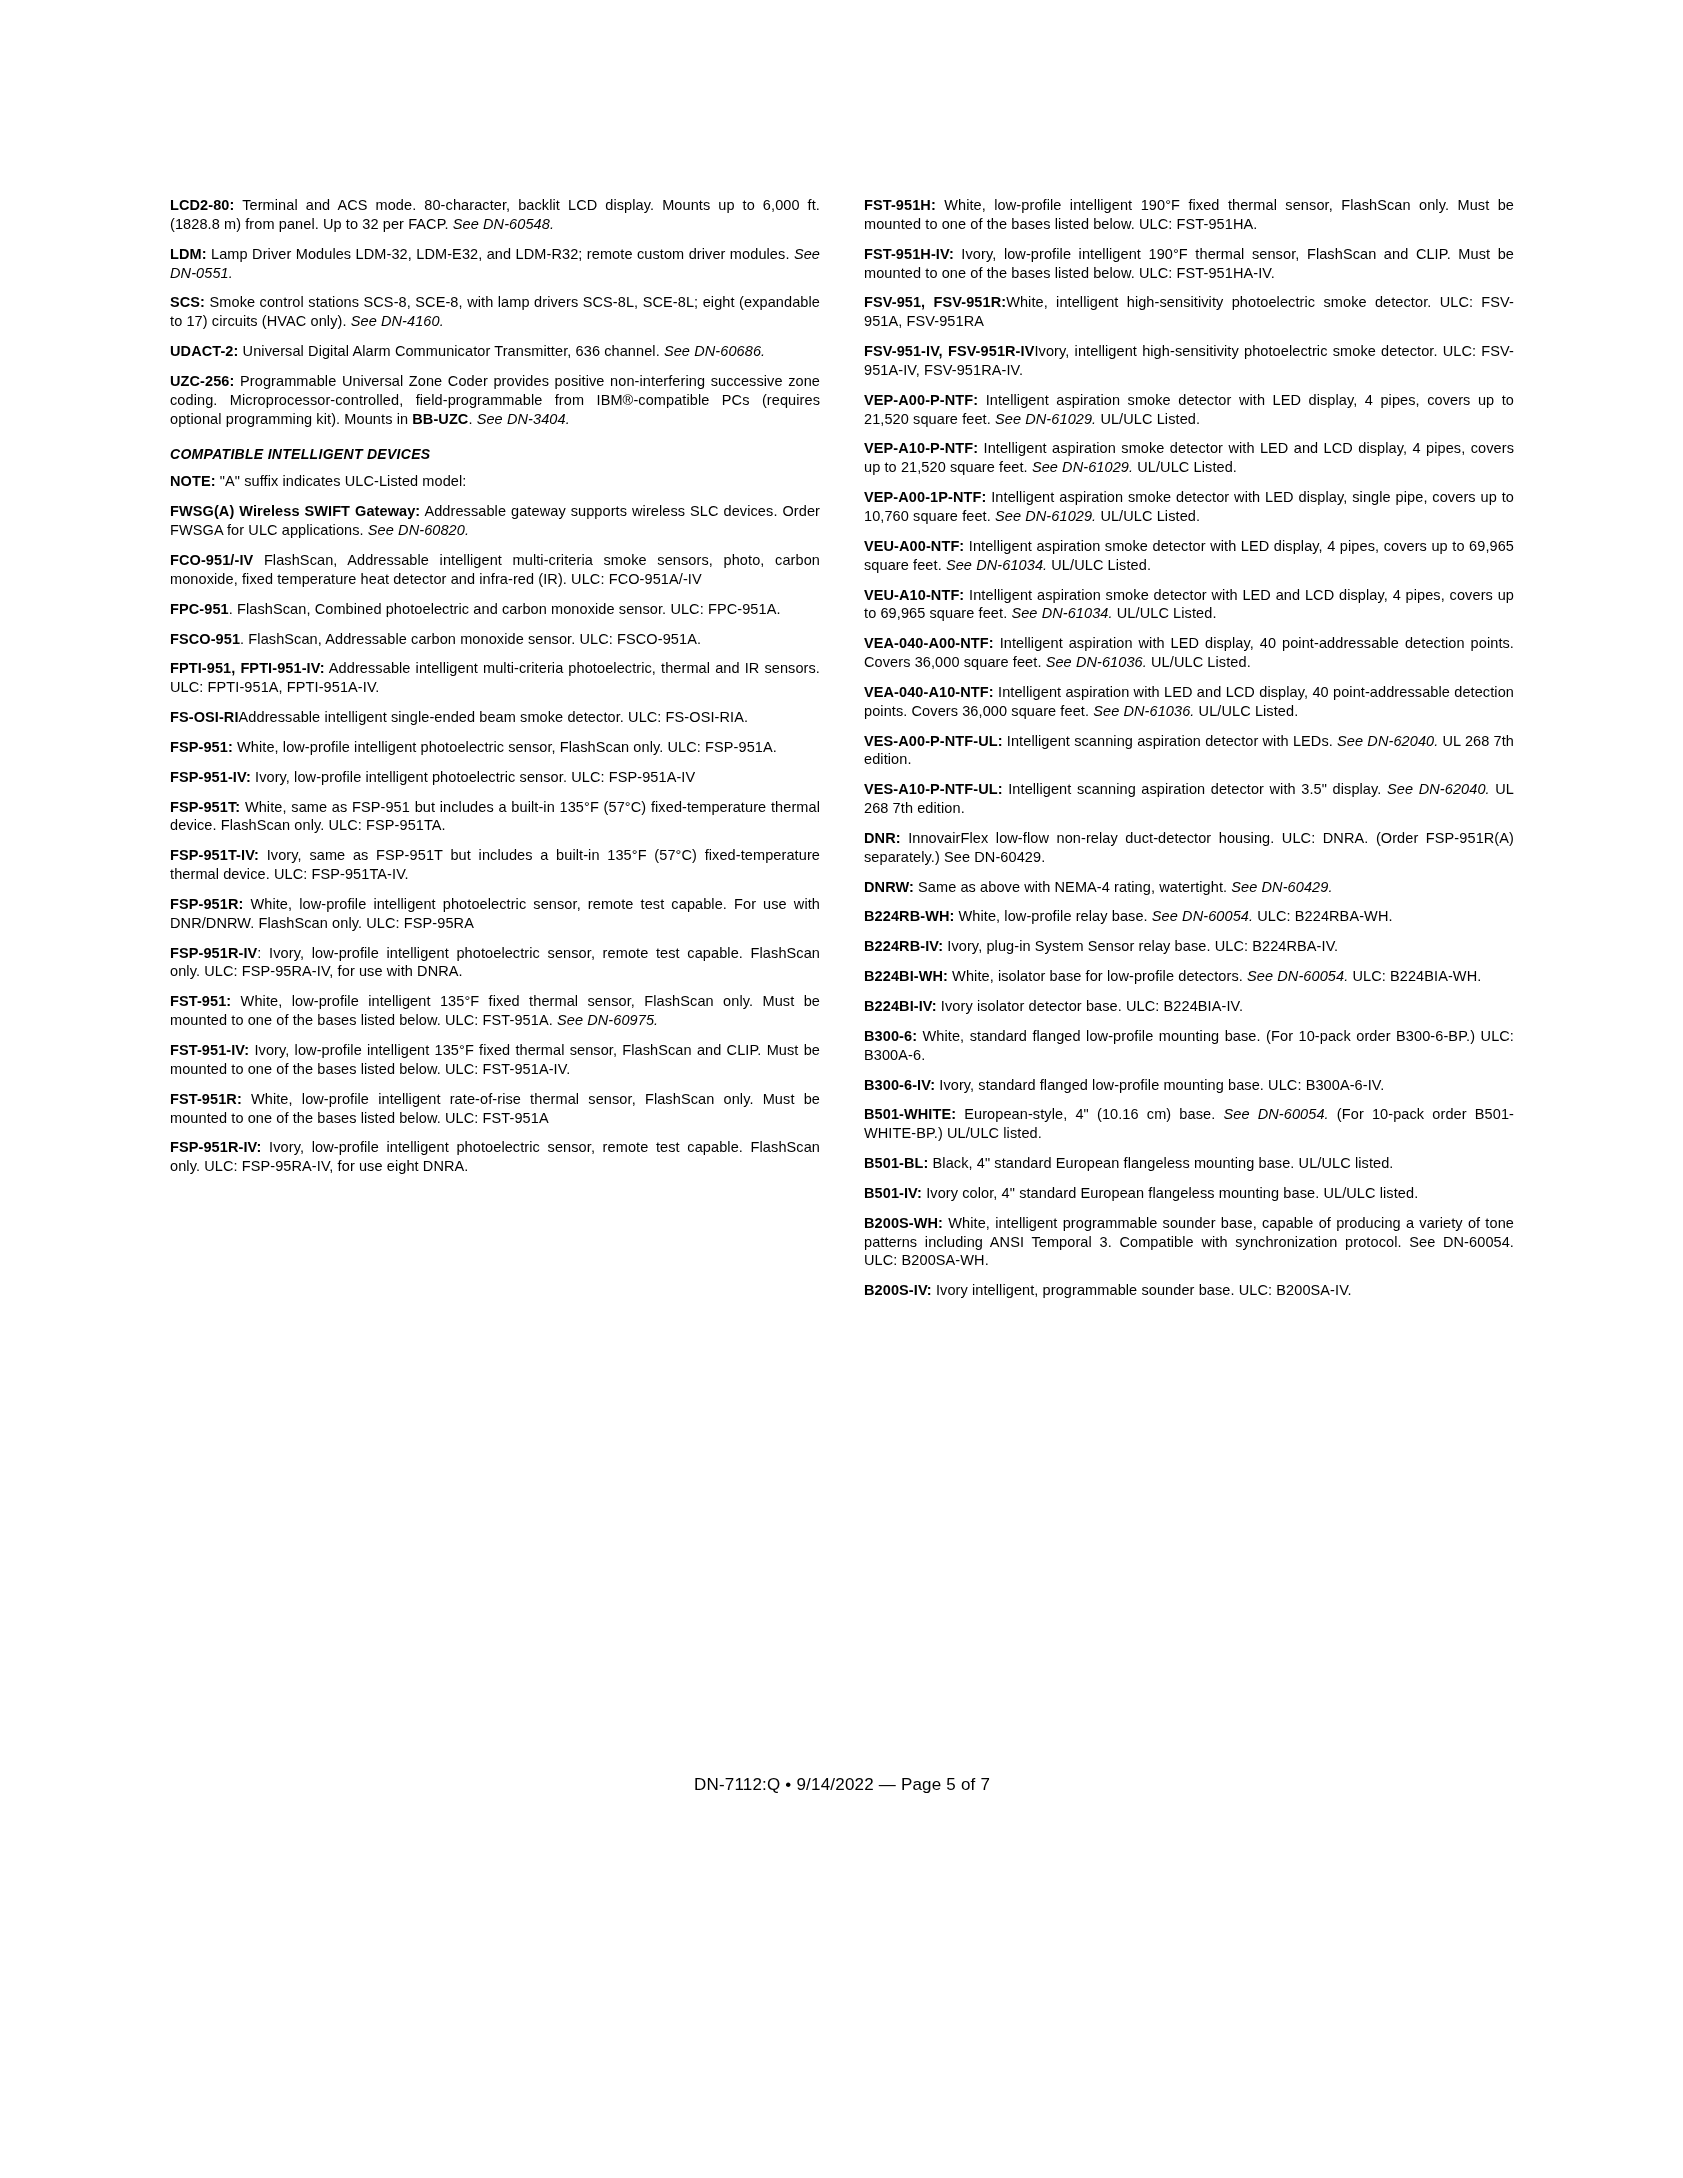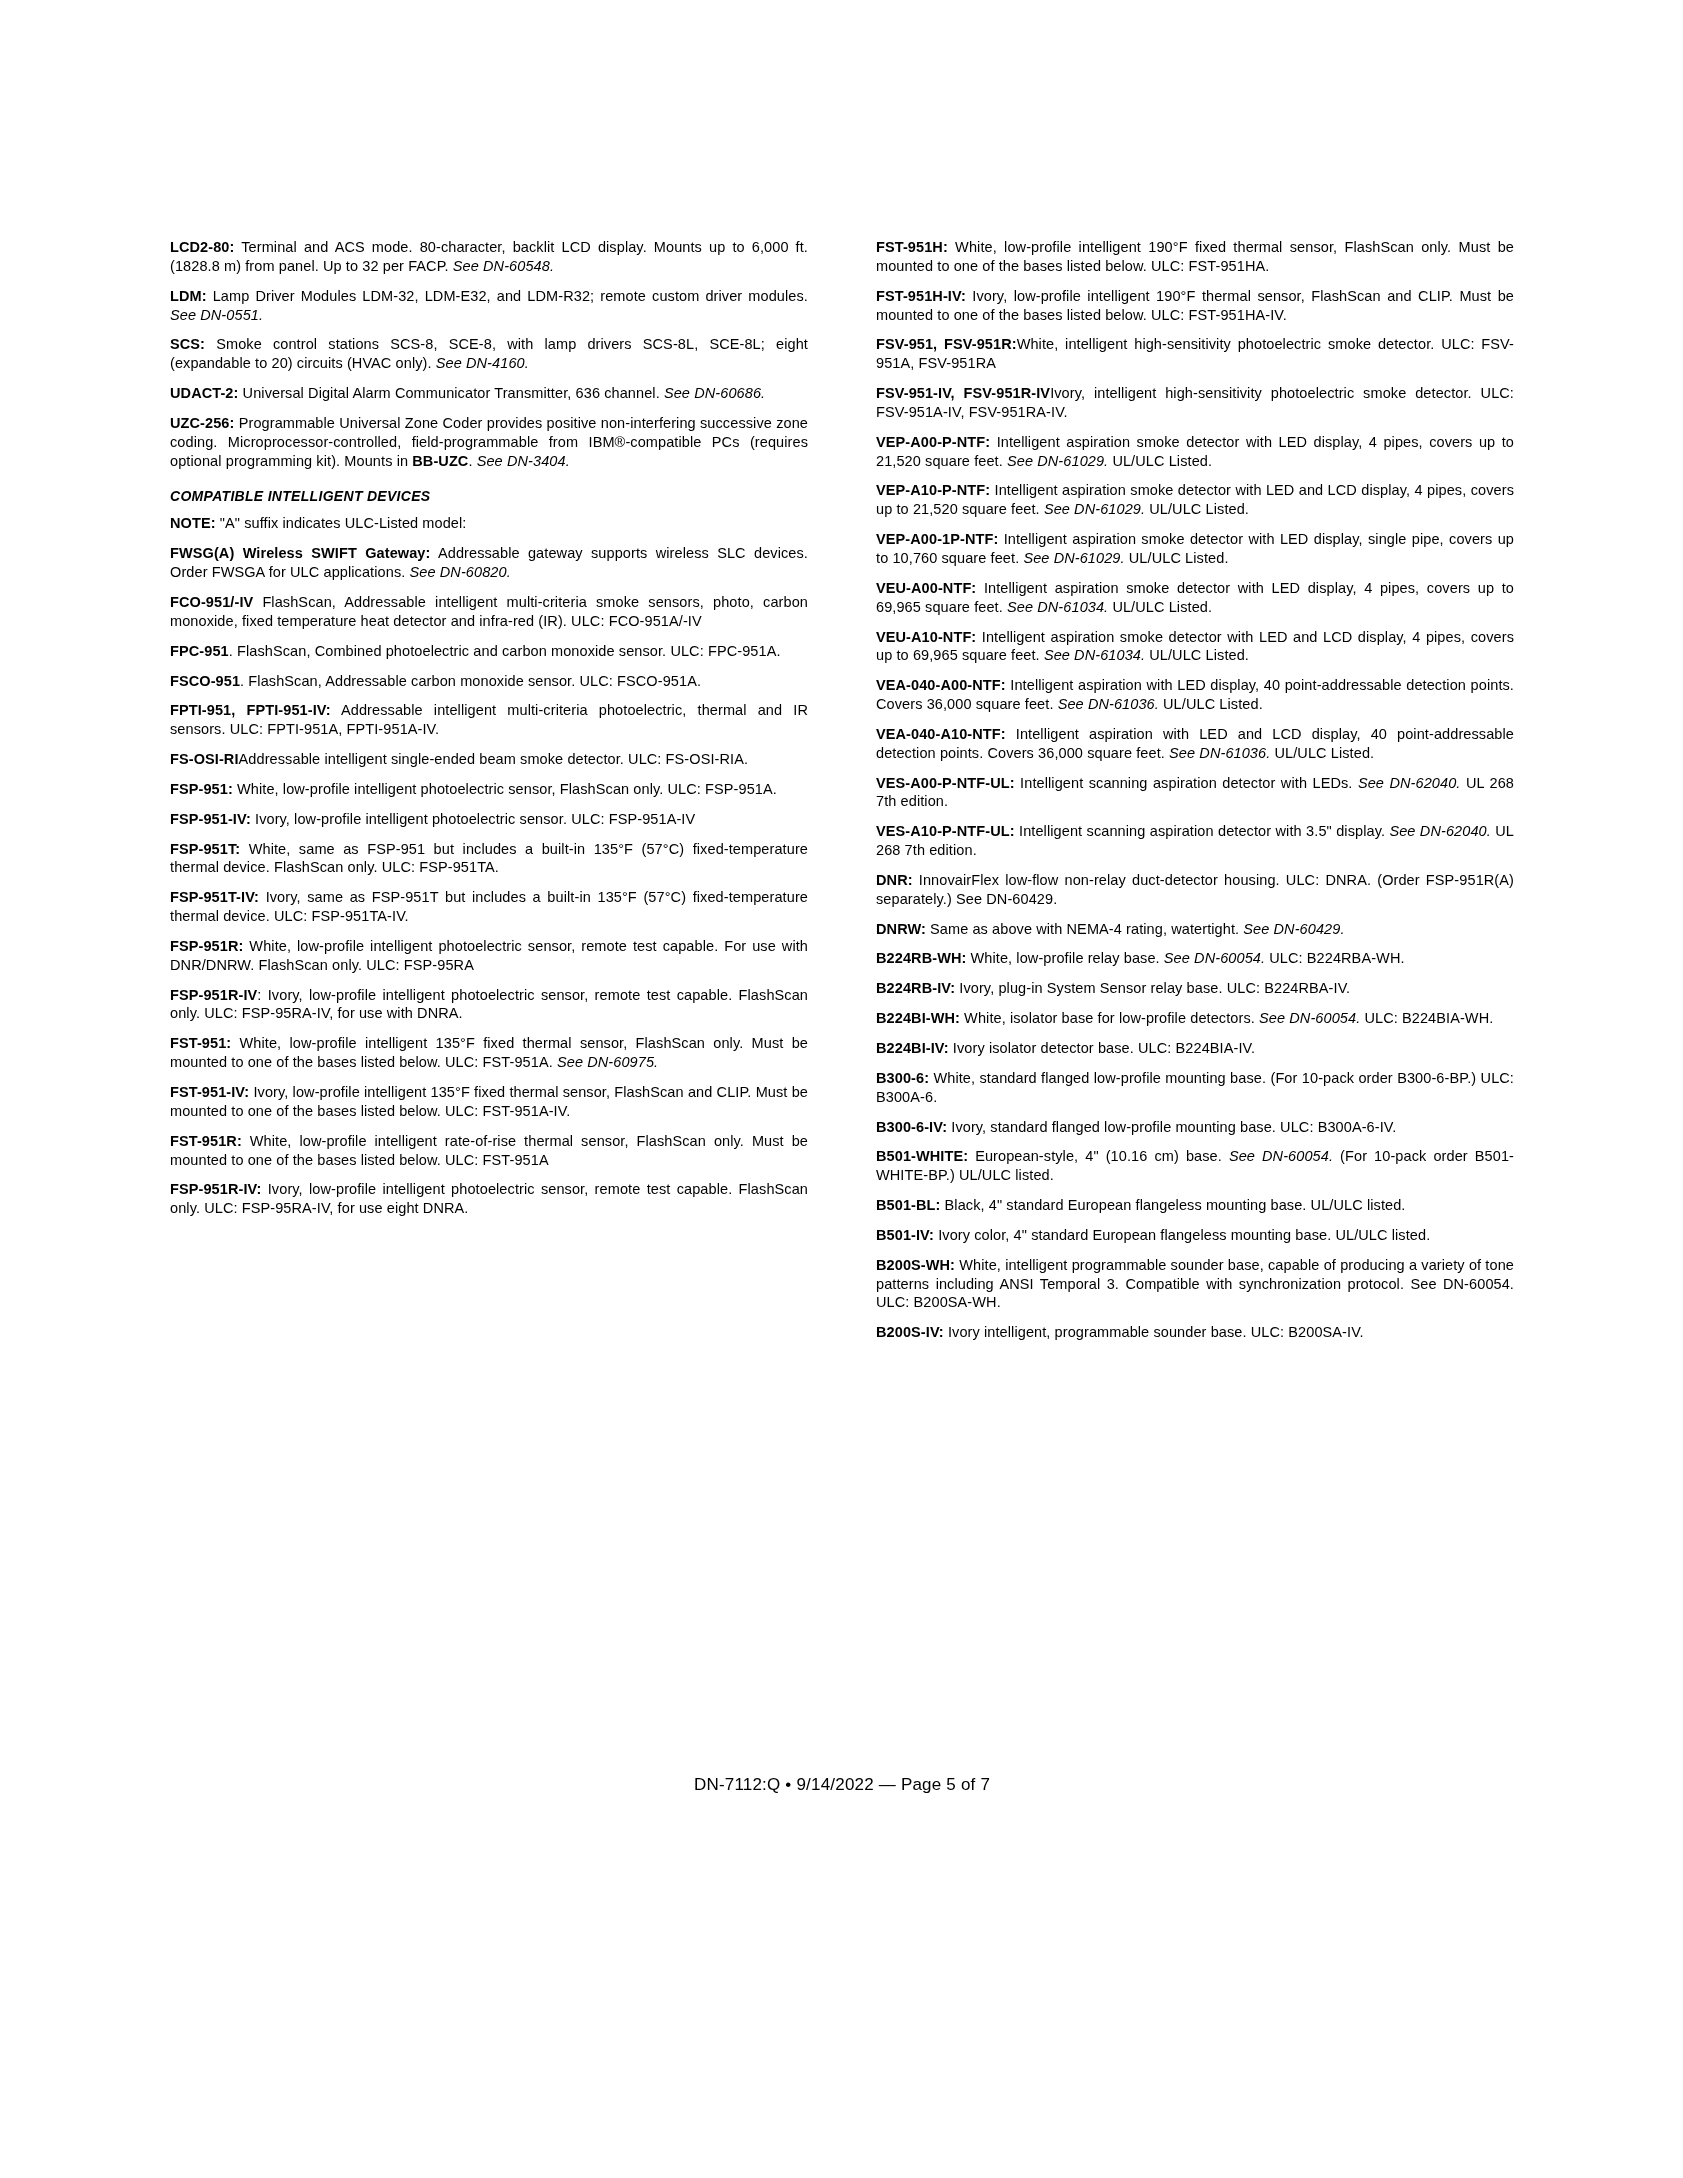--- a/index.html
+++ b/index.html
@@ -23,22 +23,21 @@
   }
   .content {
     position: absolute;
     left: 170px;
     top: 196px;
     width: 1344px;
   }
   .columns {
     display: flex;
     flex-direction: row;
-    gap: 68px;
-    margin-top: 42px;
+    gap: 44px;
   }
   .col {
     width: 650px;
   }
   p.entry {
     margin: 0 0 11px 0;
     font-size: 14.5px;
     line-height: 1.30;
     text-align: justify;
     text-justify: inter-word;
@@ -69,21 +68,21 @@
 <div class="page">
   <div class="content">
     <div class="columns">
 
       <div class="col">
 
         <p class="entry"><span class="b">LCD2-80:</span><span> Terminal and ACS mode. 80-character, backlit LCD display. Mounts up to 6,000 ft. (1828.8 m) from panel. Up to 32 per FACP. </span><span class="i">See DN-60548.</span></p>
 
         <p class="entry"><span class="b">LDM:</span><span> Lamp Driver Modules LDM-32, LDM-E32, and LDM-R32; remote custom driver modules. </span><span class="i">See DN-0551.</span></p>
 
-        <p class="entry"><span class="b">SCS:</span><span> Smoke control stations SCS-8, SCE-8, with lamp drivers SCS-8L, SCE-8L; eight (expandable to 20) circuits (HVAC only). </span><span class="i">See DN-4160.</span></p>
+        <p class="entry"><span class="b">SCS:</span><span> Smoke control stations SCS-8, SCE-8, with lamp drivers SCS-8L, SCE-8L; eight (expandable to 17) circuits (HVAC only). </span><span class="i">See DN-4160.</span></p>
 
 
         <p class="entry"><span class="b">UDACT-2:</span><span> Universal Digital Alarm Communicator Transmitter, 636 channel. </span><span class="i">See DN-60686.</span></p>
 
         <p class="entry"><span class="b">UZC-256:</span><span> Programmable Universal Zone Coder provides positive non-interfering successive zone coding. Microprocessor-controlled, field-programmable from IBM®-compatible PCs (requires optional programming kit). Mounts in </span><span class="b">BB-UZC</span><span>. </span><span class="i">See DN-3404.</span></p>
 
         <p class="sub-head">COMPATIBLE INTELLIGENT DEVICES</p>
 
         <p class="entry"><span class="b">NOTE:</span><span> "A" suffix indicates ULC-Listed model:</span></p>
 

